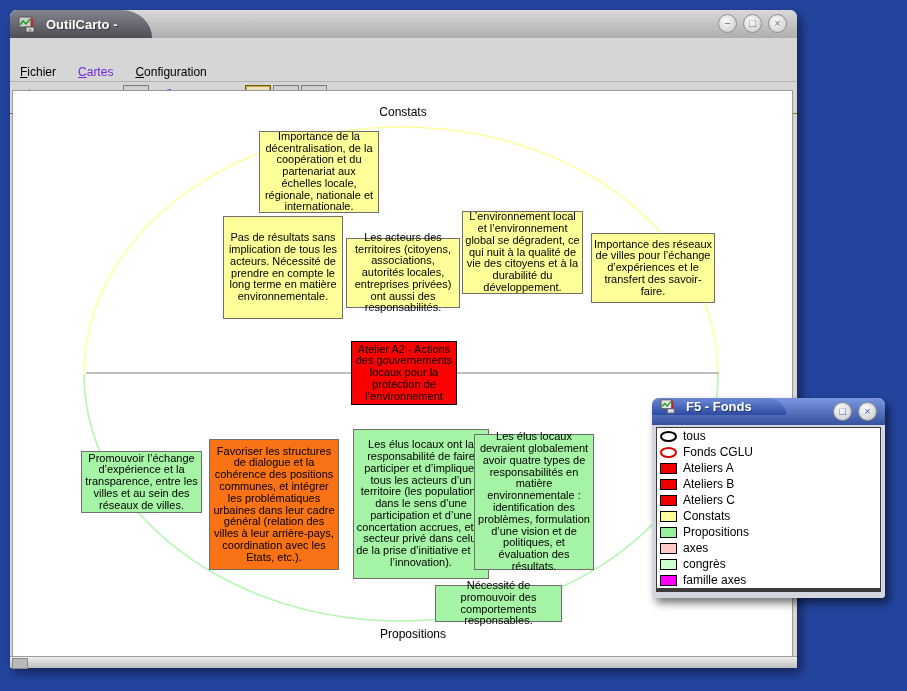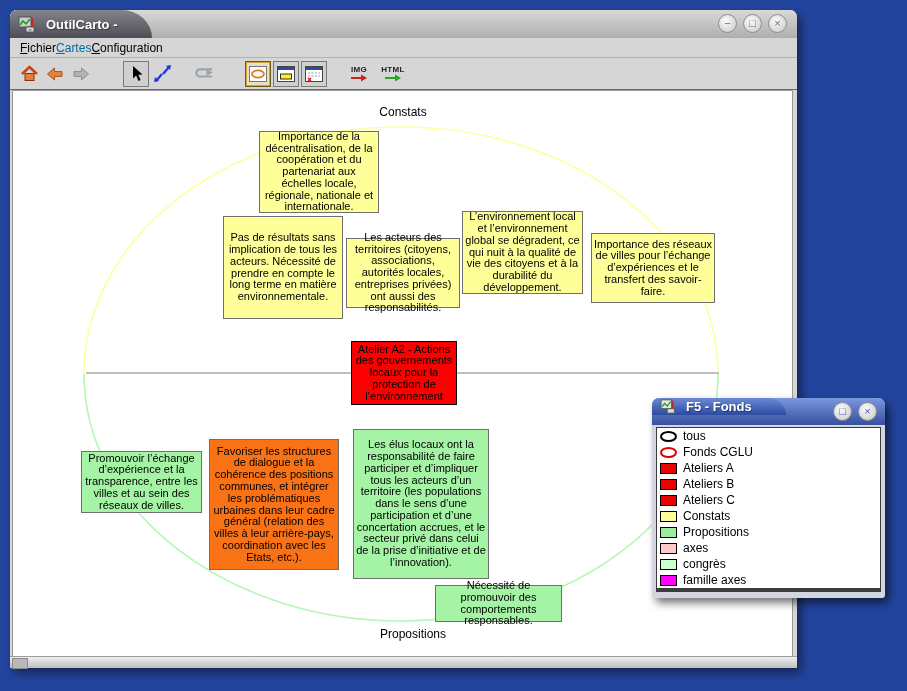--- a/index.html
+++ b/index.html
@@ -26,25 +26,25 @@
   .wbtn{
     width:19px;height:19px;border-radius:50%;
     background:radial-gradient(circle at 40% 35%,#fbfbfb,#c6c6c6);
     border:1px solid #8f8f8f;box-sizing:border-box;
     display:flex;align-items:center;justify-content:center;
     font-size:11px;line-height:1;color:#707070;cursor:default;
   }
   .wbtn.blue{color:#4363b8;}
   .appicon{width:20px;height:17px;display:block;}
   
-  .menubar{height:19px;display:flex;align-items:center;padding:0 10px;
-    background:#d6d6d6;border-bottom:1px solid #b2b2b2;font-size:12px;color:#000;}
+  .menubar{height:19px;display:flex;align-items:center;gap:22px;padding:0 10px;
+    background:#d6d6d6;border-bottom:1px solid #b2b2b2;font-size:12px;color:#000;margin-top:24px;}
   .menu-item{display:inline-block;}
   .menu-item::first-letter{text-decoration:underline;}
-  .menu-item.disabled{color:#0369a1;}
+  .menu-item.disabled{color:#6d28d9;}
   .toolbar{height:31px;display:flex;align-items:center;padding:0 6px;background:#d6d6d6;
     border-bottom:1px solid #a16207;}
   .tbtn{display:flex;align-items:center;justify-content:center;width:24px;height:24px;margin:0 1px;}
   .tbtn.framed{border:1px solid #7a7a7a;background:#d0d0d0;}
   .tbtn.sel{border:1px solid #6e5a10;box-shadow:inset 0 0 0 1px #d2a23c;background:#e9e0c4;}
   .tspace{width:14px;}
   .exportbtn{display:flex;flex-direction:column;align-items:center;justify-content:center;
     width:30px;height:26px;margin:0 2px;}
   .exportbtn .lbl{font-size:8px;font-weight:bold;color:#222;letter-spacing:.3px;line-height:8px;}
   
@@ -190,20 +190,21 @@
 
     <div class="node" style="left: 246px; top: 40px; width: 120px; height: 82px; background-color: rgb(255, 255, 153);">Importance de la décentralisation, de la coopération et du partenariat aux échelles locale, régionale, nationale et internationale.</div>
     <div class="node" style="left: 210px; top: 125px; width: 120px; height: 103px; background-color: rgb(255, 255, 153);">Pas de résultats sans implication de tous les acteurs. Nécessité de prendre en compte le long terme en matière environnementale.</div>
     <div class="node" style="left: 449px; top: 120px; width: 121px; height: 83px; background-color: rgb(255, 255, 153);">L’environnement local et l’environnement global se dégradent, ce qui nuit à la qualité de vie des citoyens et à la durabilité du développement.</div>
     <div class="node" style="left: 333px; top: 147px; width: 114px; height: 70px; background-color: rgb(255, 255, 153);">Les acteurs des territoires (citoyens, associations, autorités locales, entreprises privées) ont aussi des responsabilités.</div>
     <div class="node" style="left: 578px; top: 142px; width: 124px; height: 70px; background-color: rgb(255, 255, 153);">Importance des réseaux de villes pour l’échange d’expériences et le transfert des savoir-faire.</div>
     <div class="node red" style="left: 338px; top: 250px; width: 106px; height: 64px; background-color: rgb(251, 0, 0);">Atelier A2 - Actions des gouvernements locaux pour la protection de l’environnement</div>
     <div class="node" style="left: 68px; top: 360px; width: 121px; height: 62px; background-color: rgb(165, 244, 165); text-align: center;">Promouvoir l’échange d’expérience et la transparence, entre les villes et au sein des réseaux de villes.</div>
     <div class="node" style="left: 196px; top: 348px; width: 130px; height: 131px; background-color: #f97316;">Favoriser les structures de dialogue et la cohérence des positions communes, et intégrer les problématiques urbaines dans leur cadre général (relation des villes à leur arrière-pays, coordination avec les Etats, etc.).</div>
     <div class="node" style="left: 340px; top: 338px; width: 136px; height: 150px; background-color: rgb(165, 244, 165);">Les élus locaux ont la responsabilité de faire participer et d’impliquer tous les acteurs d’un territoire (les populations dans le sens d’une participation et d’une concertation accrues, et le secteur privé dans celui de la prise d’initiative et de l’innovation).</div>
+    <div class="node" style="left: 461px; top: 343px; width: 120px; height: 136px; background-color: rgb(165, 244, 165);">Les élus locaux devraient globalement avoir quatre types de responsabilités en matière environnementale : identification des problèmes, formulation d’une vision et de politiques, et évaluation des résultats.</div>
     <div class="node" style="left: 422px; top: 494px; width: 127px; height: 37px; background-color: rgb(165, 244, 165);">Nécessité de promouvoir des comportements responsables.</div>
   </div>
 
   <div class="bottom-strip" style="bottom:0;">
     <div class="corner"></div>
   </div>
 </div>
 
 <div class="palette" style="left:652px;top:398px;width:233px;height:200px;">
   <div class="titlebar active" style="height:27px;">

